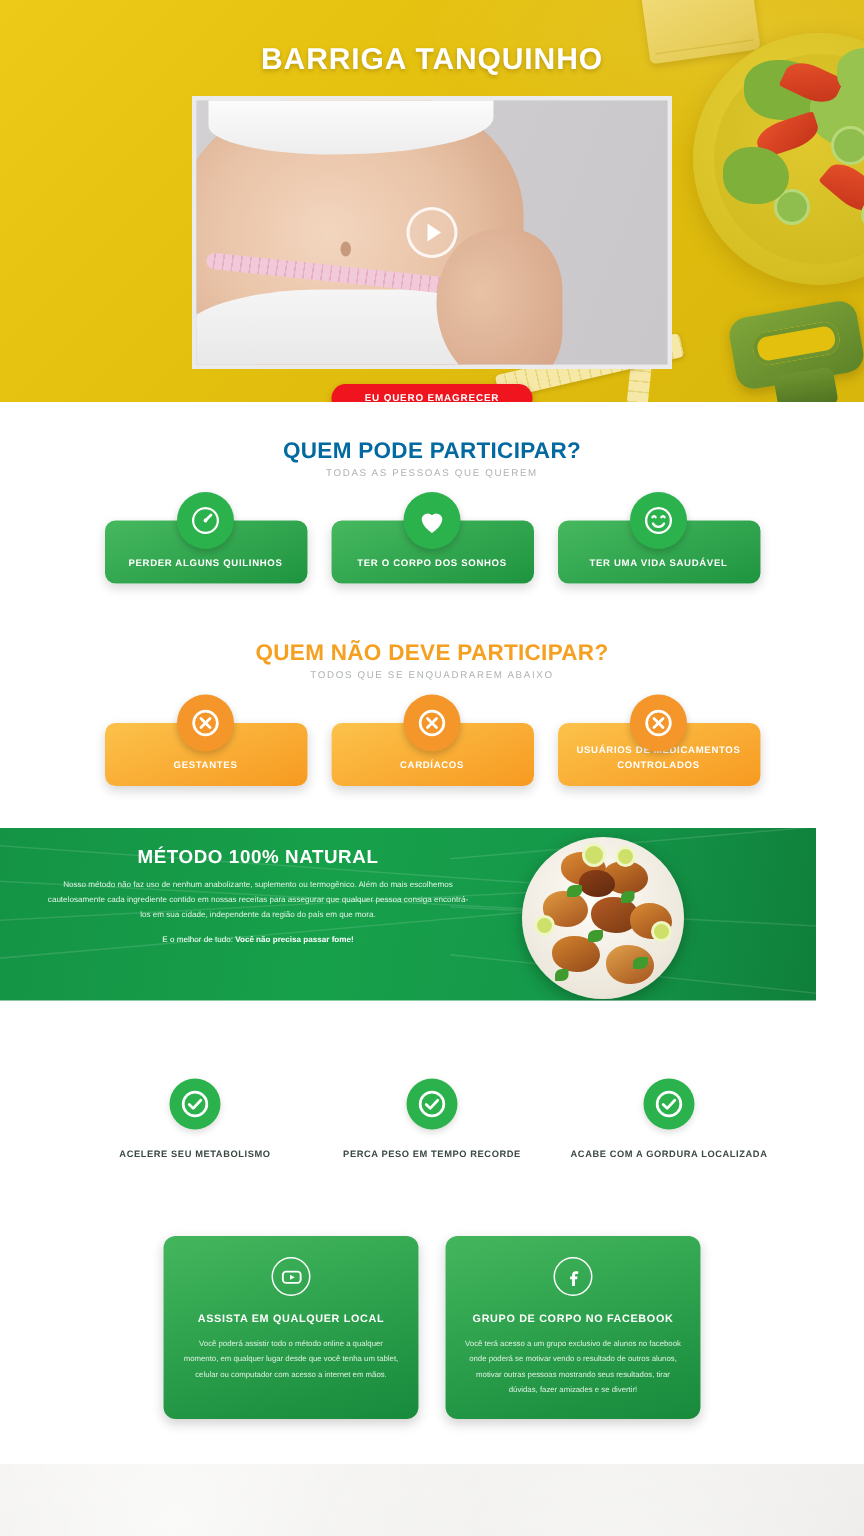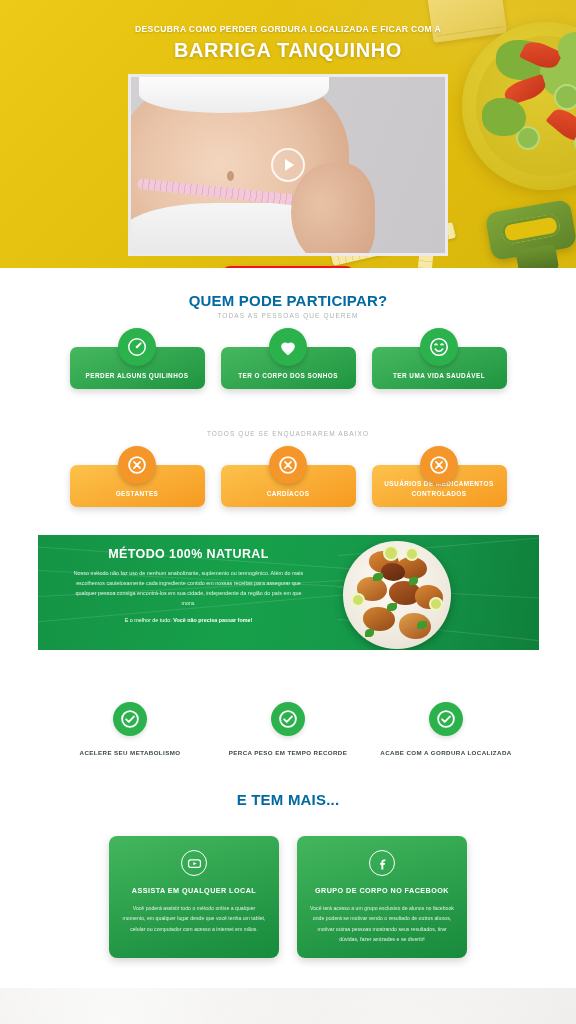--- a/index.html
+++ b/index.html
@@ -177,23 +177,22 @@
     width:38px; height:38px; border-radius:50%;
     display:flex; align-items:center; justify-content:center;
     box-shadow:0 2px 5px rgba(0,0,0,.2);
   }
   .card-icon.green{ background:#2bb24c; }
   .card-icon.orange{ background:#f5962a; }
   .card-icon svg{ width:22px; height:22px; }
 
   
   .natural{
-    position:relative; width:501px; height:115px; overflow:hidden;
+    position:relative; width:544px; height:115px; overflow:hidden;
     background:linear-gradient(100deg,#149345 0%,#17a04a 40%,#15984a 70%,#0f7f3a 100%);
-    margin-left:38px;
   }
   .rays{ position:absolute; inset:0; opacity:.22; }
   .ray{ position:absolute; height:1px; background:rgba(255,255,255,.55); transform-origin:left center; }
   .natural-inner{ position:relative; z-index:3; padding-top:12px; padding-left:30px; padding-right:230px; text-align:center; }
   .natural-title{ color:#fff; font-size:12.5px; font-weight:bold; letter-spacing:.4px; }
   .natural-body{ color:#e3f3e6; font-size:5.4px; line-height:1.85; margin-top:7px; }
   .natural-foot{ color:#ffffff; font-size:5.4px; margin-top:9px; }
   .natural-foot b{ font-weight:bold; }
   .food-plate{
     position:absolute; right:88px; top:6px; width:108px; height:108px; border-radius:50%;
@@ -212,21 +211,21 @@
     margin:0 auto; display:flex; align-items:center; justify-content:center;
     box-shadow:0 2px 5px rgba(0,0,0,.14);
   }
   .ben-icon svg{ width:22px; height:22px; }
   .ben-label{
     margin-top:12px; color:#3c4a42; font-size:6.2px; font-weight:bold;
     letter-spacing:.4px; line-height:1.5;
   }
 
   
-  .more-cards{ display:flex; justify-content:center; gap:18px; margin-top:28px; }
+  .more-cards{ display:flex; justify-content:center; gap:18px; margin-top:16px; }
   .more-card{
     width:170px; border-radius:8px; padding:14px 12px 14px;
     background:linear-gradient(165deg,#43b65d,#178a3c);
     box-shadow:0 3px 8px rgba(0,0,0,.18); text-align:center;
   }
   .more-icon{
     width:26px; height:26px; border-radius:50%; border:1.6px solid #fff;
     margin:0 auto 10px; display:flex; align-items:center; justify-content:center;
   }
   .more-icon svg{ width:15px; height:15px; }
@@ -259,21 +258,20 @@
     <div class="veg cuke" style="left:54px;top:104px;width:24px;height:24px;"></div>
     <div class="veg cuke" style="left:112px;top:110px;width:22px;height:22px;"></div>
     <div class="veg lettuce" style="left:20px;top:76px;width:44px;height:38px;"></div>
     <div class="veg lettuce2" style="left:96px;top:10px;width:46px;height:34px;"></div>
   </div>
   <div class="tape2"></div>
   <div class="dumbbell"></div>
   <div class="tape"></div>
 
   <div class="hero-content">
-    <div class="hero-kicker">DESCUBRA COMO PERDER GORDURA LOCALIZADA E FICAR COM A</div>
     <h1 class="hero-title">BARRIGA TANQUINHO</h1>
 
     <div class="video-frame">
       <div class="video-photo">
         <div class="vp-bg"></div>
         <div class="belly"></div>
         <div class="bra"></div>
         <div class="pants"></div>
         <div class="navel"></div>
         <div class="tapemeasure"></div>
@@ -320,20 +318,21 @@
           <path d="M8 14.2c1 1.6 2.4 2.4 4 2.4s3-.8 4-2.4" stroke-linecap="round"></path>
           <path d="M7.6 9.6c.7-1.1 1.6-1.1 2.3 0M14.1 9.6c.7-1.1 1.6-1.1 2.3 0" stroke-linecap="round"></path>
         </svg>
       </div>
       <div class="card-label">TER UMA VIDA SAUDÁVEL</div>
     </div>
   </div>
 </section>
 
 <section class="section" style="padding:12px 0 28px;">
+  <h2 class="sec-title orange">QUEM NÃO DEVE PARTICIPAR?</h2>
   <div class="sec-sub">TODOS QUE SE ENQUADRAREM ABAIXO</div>
   <div class="cards">
 
     <div class="card orange">
       <div class="card-icon orange">
         <svg viewBox="0 0 24 24" fill="none" stroke="#fff" stroke-width="2">
           <circle cx="12" cy="12" r="8.6"></circle>
           <path d="M8.7 8.7l6.6 6.6M15.3 8.7l-6.6 6.6" stroke-linecap="round"></path>
         </svg>
       </div>
@@ -431,21 +430,20 @@
           <circle cx="12" cy="12" r="8.6"></circle>
           <path d="M7.8 12.3l2.9 2.9 5.5-5.9" stroke-linecap="round" stroke-linejoin="round"></path>
         </svg>
       </div>
       <div class="ben-label">ACABE COM A GORDURA LOCALIZADA</div>
     </div>
   </div>
 </section>
 
 <section class="section" style="padding:6px 0 30px;">
-  <h2 class="sec-title green">E TEM MAIS...</h2>
   <div class="more-cards">
 
     <div class="more-card">
       <div class="more-icon">
         <svg viewBox="0 0 24 24" fill="none">
           <rect x="2.5" y="6" width="19" height="12" rx="3.4" stroke="#fff" stroke-width="2"></rect>
           <path d="M10.2 9.4l5 2.6-5 2.6z" fill="#fff"></path>
         </svg>
       </div>
       <div class="more-title">ASSISTA EM QUALQUER LOCAL</div>

